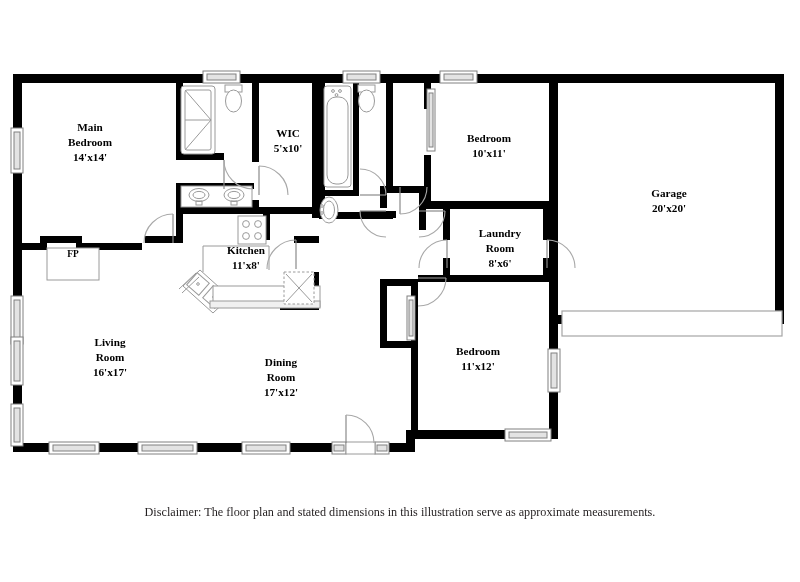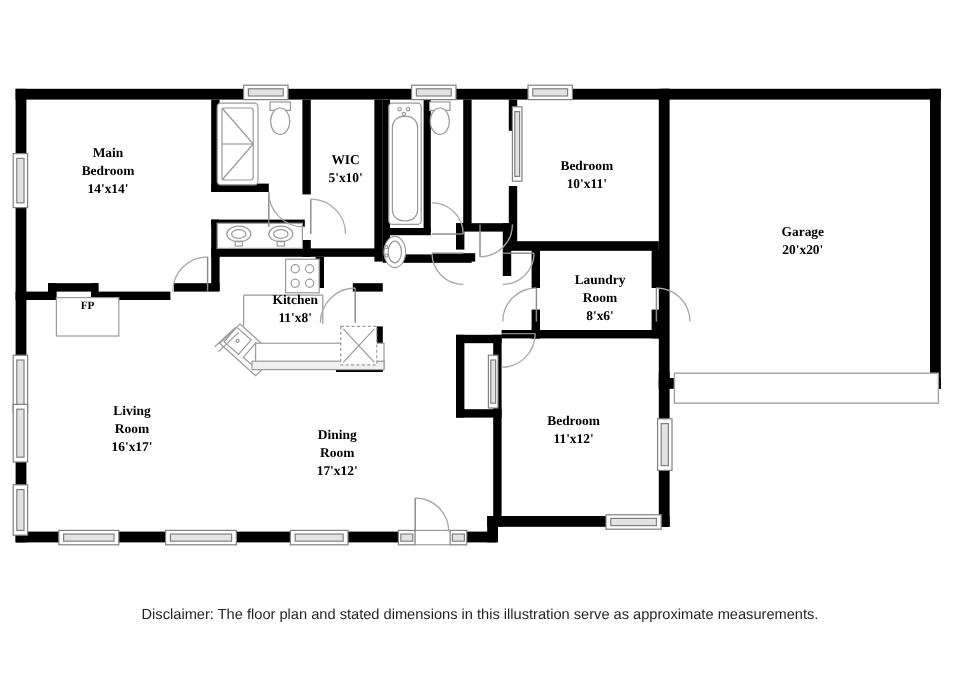--- a/index.html
+++ b/index.html
@@ -79,21 +79,21 @@
   }
   .room-label.small {
     font-size: 9.4px;
   }
   .disclaimer {
     position: absolute;
     left: 0;
     right: 0;
     bottom: 16px;
     text-align: center;
-    font-family: Liberation Sans, sans-serif;
+    font-family: Liberation Serif, serif;
     font-size: 12.2px;
     line-height: 1.32;
     color: #231f20;
   }
   .disclaimer div { white-space: nowrap; }
 </style>
 </head>
 <body>
 
 <div id="plan-wrap">

